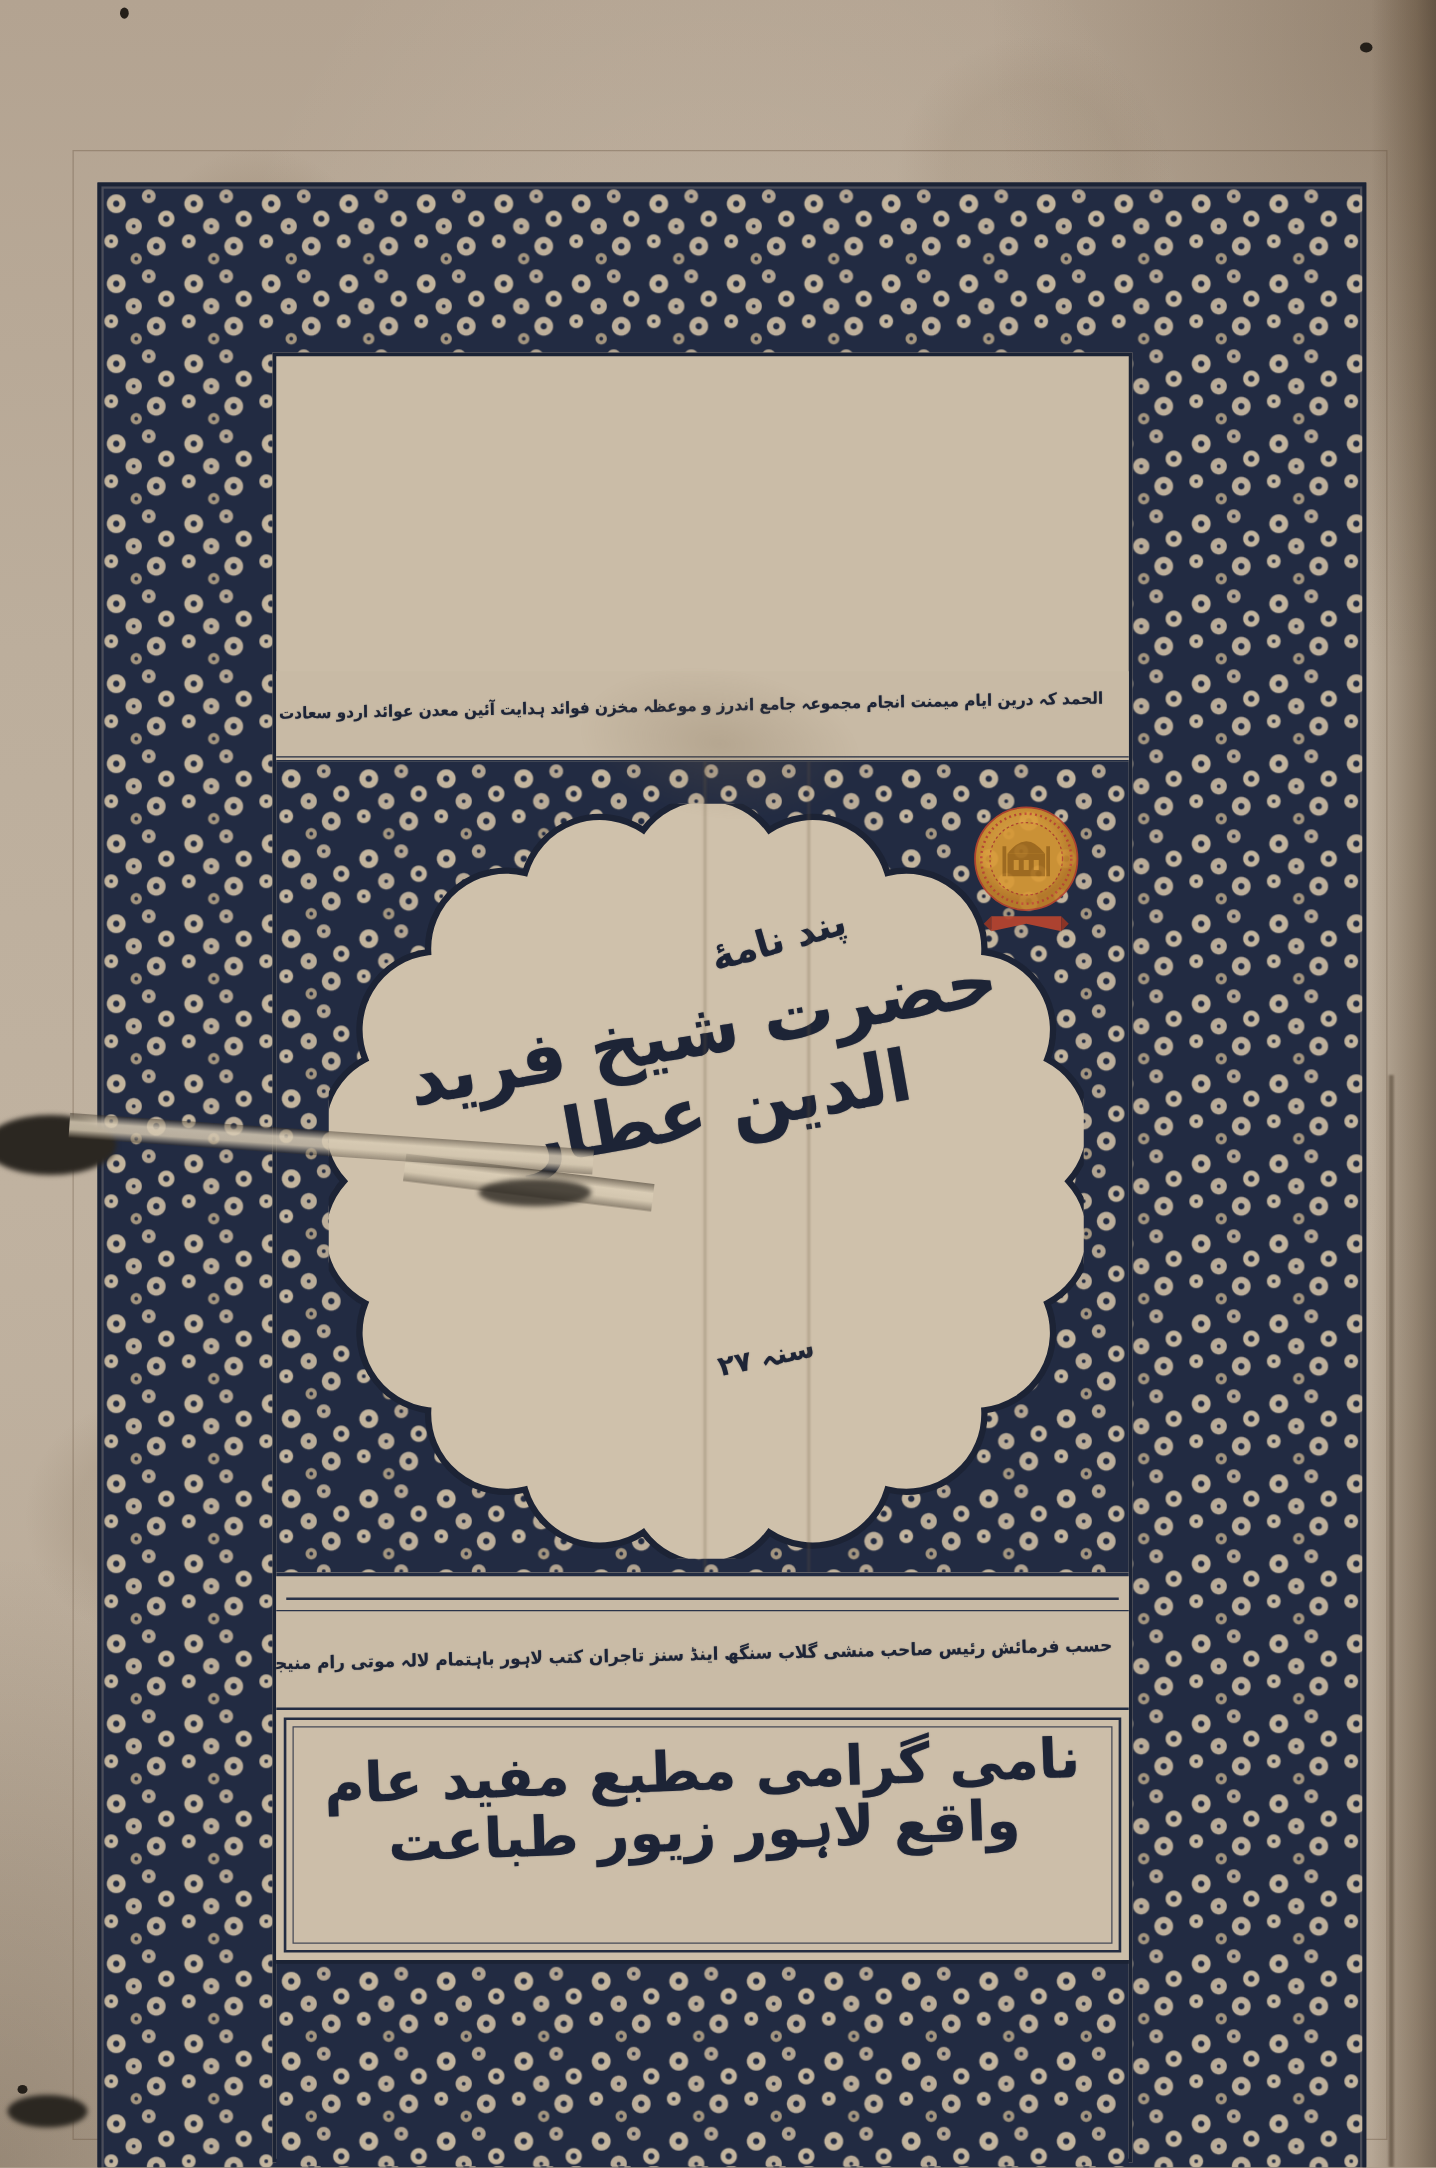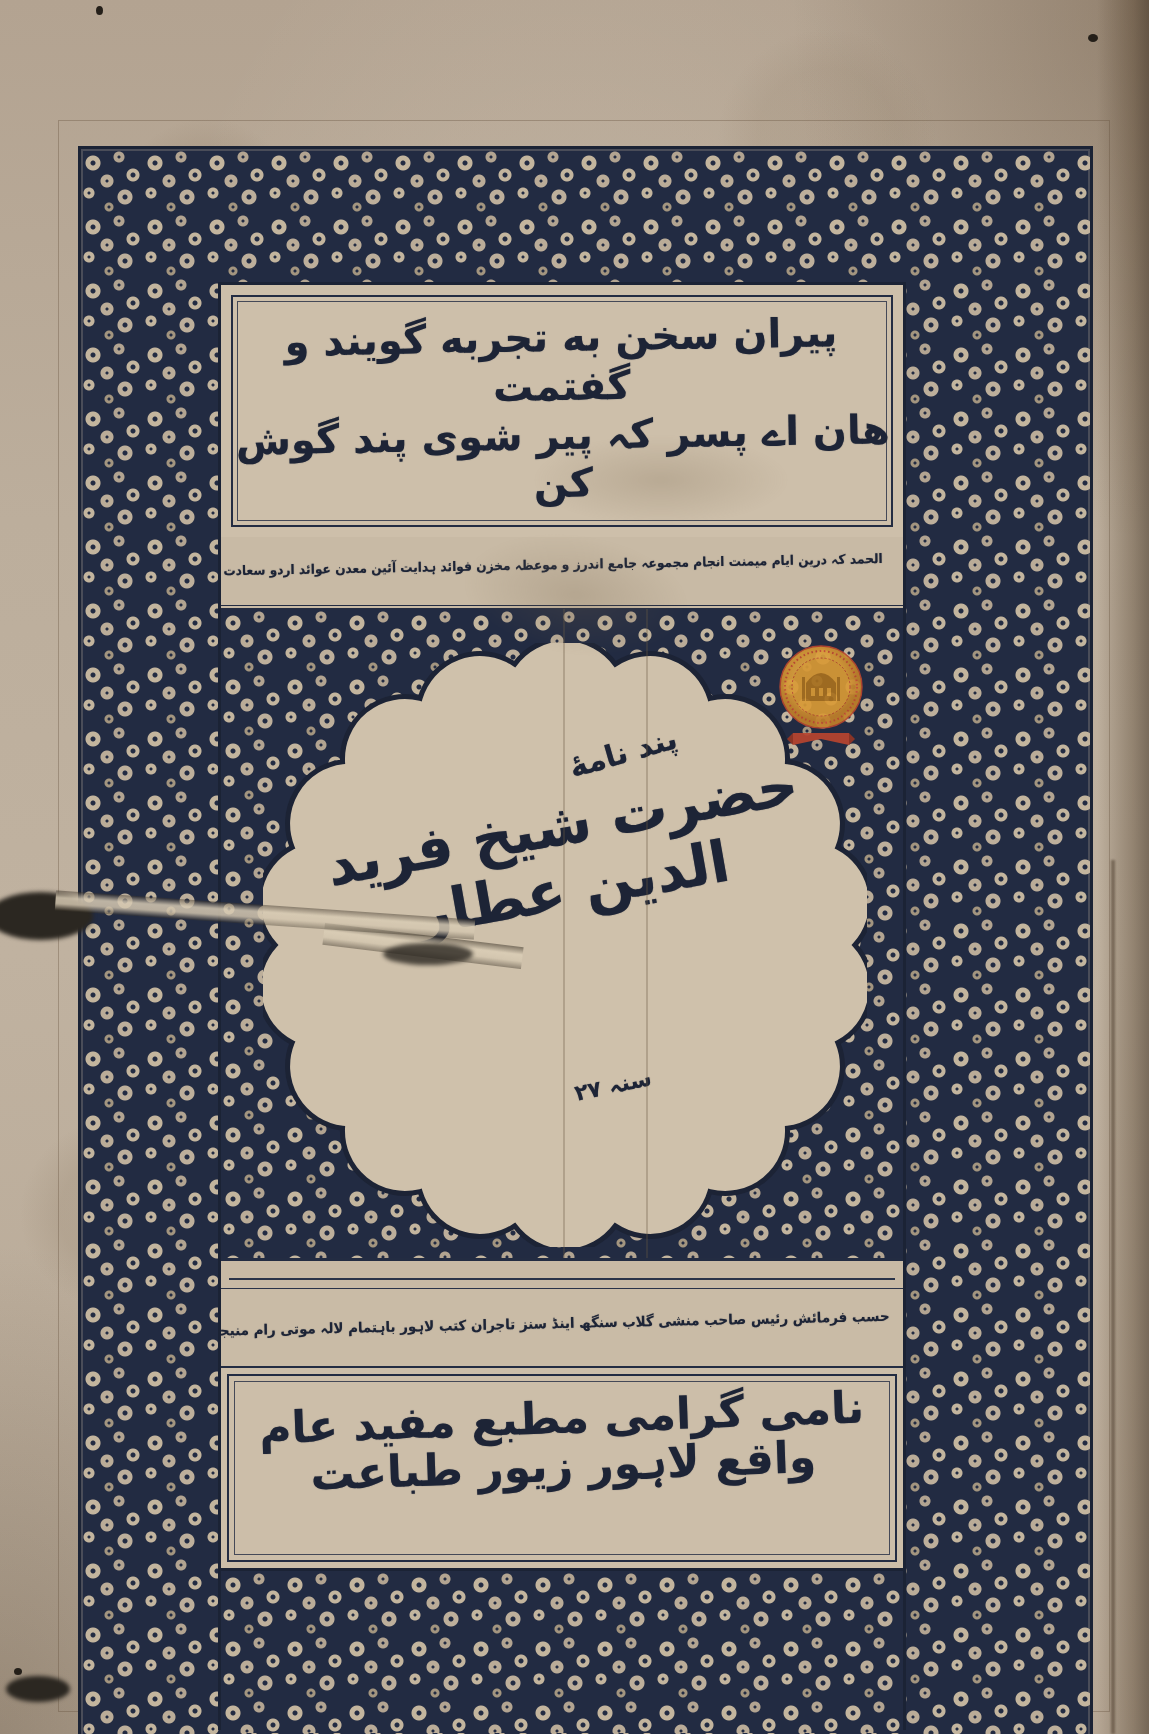--- a/index.html
+++ b/index.html
@@ -105,28 +105,20 @@
 <div class="page">
   <div class="mottle"></div>
   <div class="edge-right"></div>
   <div class="edge-line"></div>
   <div class="blindline"></div>
 
   <div class="band floral"></div>
 
   <div class="inner">
 
-    <div class="panel p1">
-      <div class="frame"></div>
-      <div class="couplet ink">
-        <div>پیران سخن به تجربه گویند و گفتمت</div>
-        <div>هان اے پسر کہ پیر شوی پند گوش کن</div>
-      </div>
-      <div class="ghost" style="left:310px; top:150px; width:260px; height:90px;"></div>
-    </div>
 
     <div class="panel p2">
       <div class="intro ink">الحمد کہ درین ایام میمنت انجام مجموعہ جامع اندرز و موعظہ مخزن فوائد ہدایت آئین معدن عوائد اردو سعادت شعار</div>
     </div>
 
     <div class="panel p3 floral">
       <div class="cartouche">
         <svg viewBox="0 0 600 600">
           <path d="M588,300 A62,62 0 0 1 571,397 A62,62 0 0 1 521,482 A62,62 0 0 1 444,545 A62,62 0 0 1 350,579 A62,62 0 0 1 250,579 A62,62 0 0 1 156,545 A62,62 0 0 1 79,482 A62,62 0 0 1 29,397 A62,62 0 0 1 12,300 A62,62 0 0 1 29,203 A62,62 0 0 1 79,118 A62,62 0 0 1 156,55 A62,62 0 0 1 250,21 A62,62 0 0 1 350,21 A62,62 0 0 1 444,55 A62,62 0 0 1 521,118 A62,62 0 0 1 571,203 A62,62 0 0 1 588,300 Z" fill="#cfc1ab" stroke="#1c2335" stroke-width="5"></path>
         </svg>

